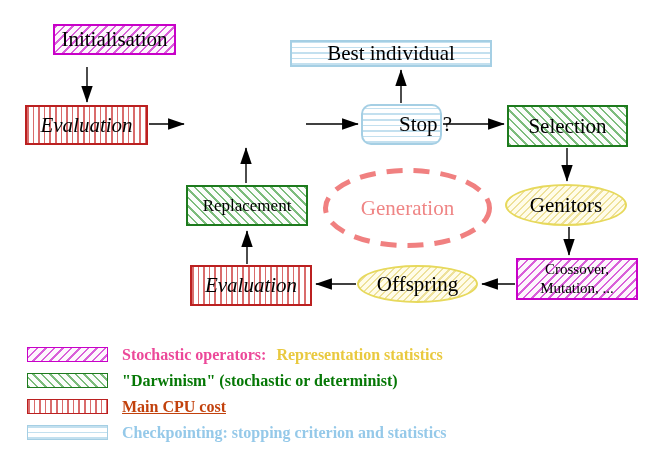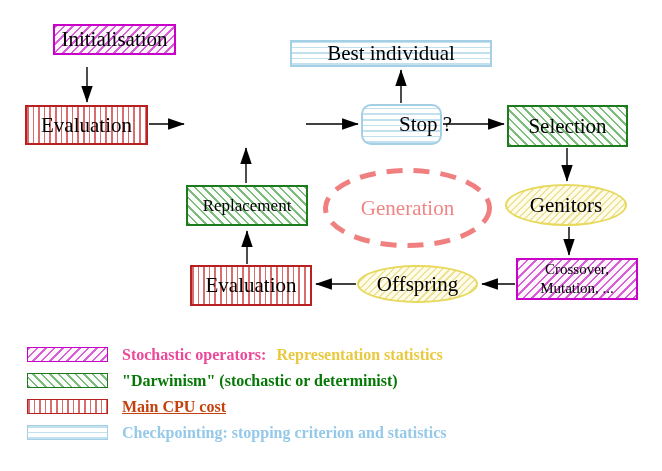--- a/index.html
+++ b/index.html
@@ -15,20 +15,21 @@
     color:#000; font-size:21px; white-space:nowrap; text-align:center;
   }
   
   .hatch-magenta {
     border:2px solid #c800c8;
     background:repeating-linear-gradient(135deg,#d95fd9 0 1.6px,rgba(255,255,255,0) 1.6px 6px),#fdf6fd;
   }
   .stripe-red {
     border:2px solid #bb2020;
     background:repeating-linear-gradient(90deg,#d96c6c 0 1.6px,rgba(255,255,255,0) 1.6px 5.6px),#ffffff;
+    font-style:italic;
   }
   .hatch-green {
     border:2px solid #1d7a1d;
     background:repeating-linear-gradient(45deg,#7cbc7c 0 1.6px,rgba(255,255,255,0) 1.6px 6px),#fbfdfb;
   }
   .stripe-cyan {
     border:2px solid #a5cfe4;
     background:repeating-linear-gradient(0deg,#c3e0ef 0 1.6px,rgba(255,255,255,0) 1.6px 5.6px),#ffffff;
   }
   .ellipse-yellow {

